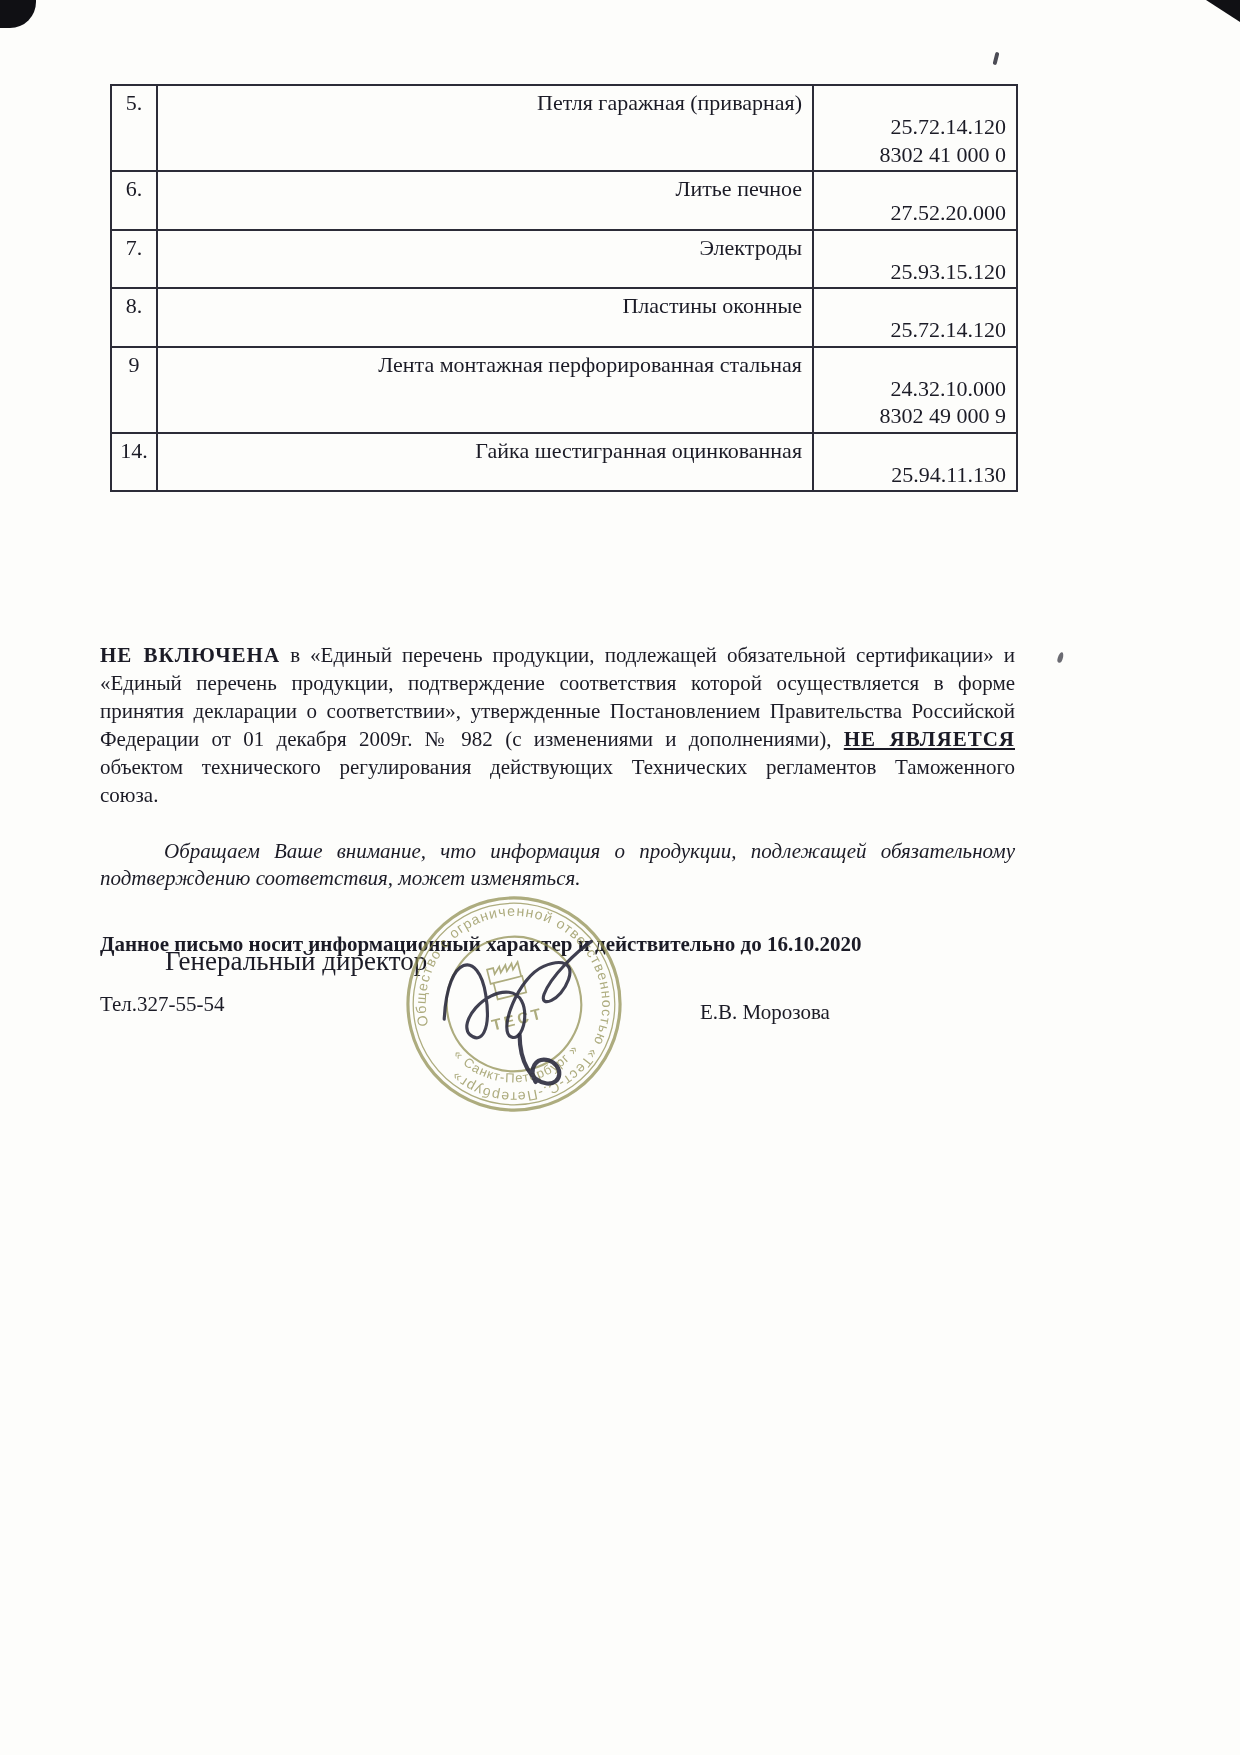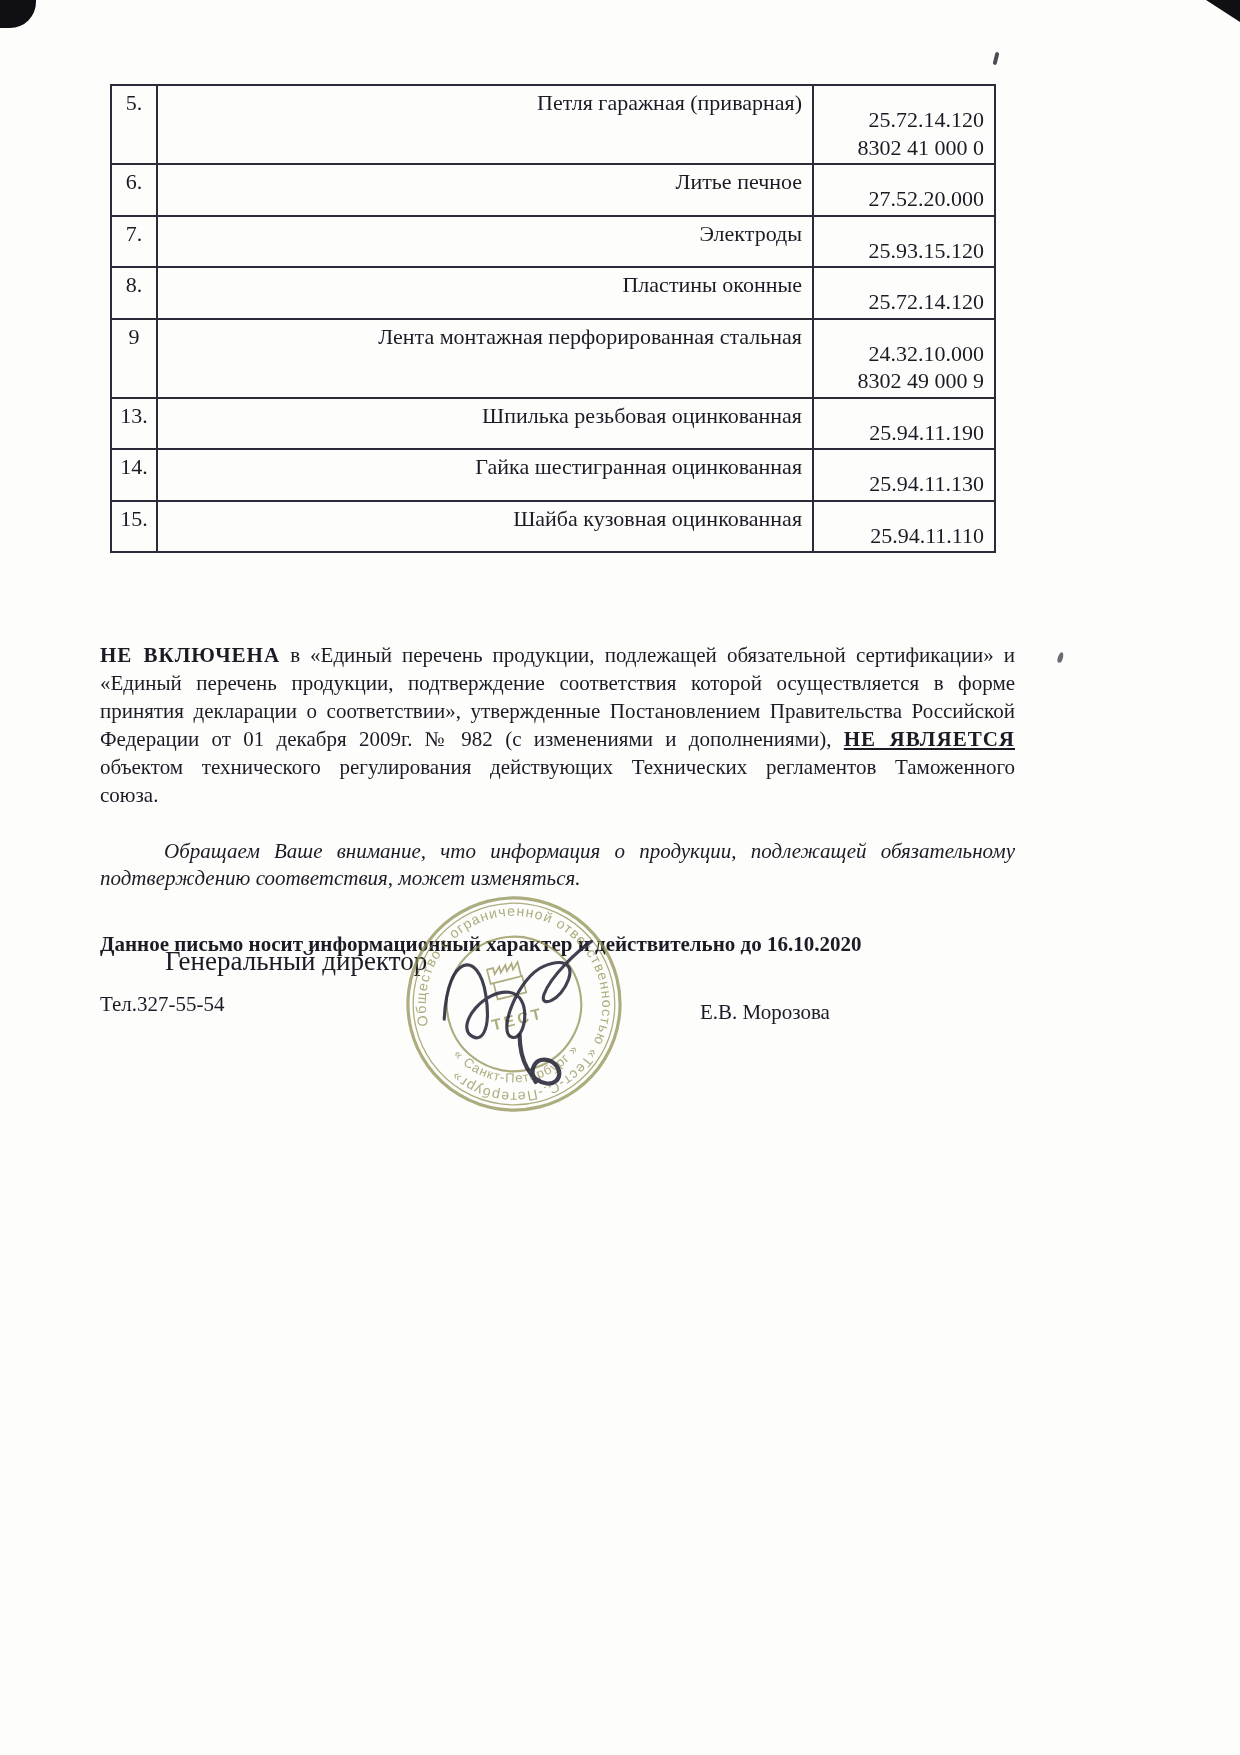--- a/index.html
+++ b/index.html
@@ -42,21 +42,21 @@
   }
   .doc-table td {
     border: 2px solid #2c2c38;
     padding: 3px 10px 4px 10px;
     vertical-align: top;
     line-height: 1.25;
     text-align: right;
   }
   .doc-table td.num { width: 46px; text-align: center; padding-left: 2px; padding-right: 2px; }
   .doc-table td.name { width: 656px; }
-  .doc-table td.code { width: 182px; padding-top: 20px; padding-bottom: 2px; }
+  .doc-table td.code { width: 204px; padding-top: 27px; padding-bottom: 2px; }
   .code-line { white-space: nowrap; }
   .code-line:empty { display: none; }
 
   
   .content {
     position: absolute; left: 100px; top: 642px; width: 915px;
     font-size: 21px; line-height: 1.33;
   }
   .content p { margin: 0; text-align: justify; }
   .p1 { word-spacing: 3px; }
@@ -123,40 +123,24 @@
       </tr>
       <tr>
         <td class="num">9</td>
         <td class="name">Лента монтажная перфорированная стальная</td>
         <td class="code">
           <div class="code-line">24.32.10.000</div>
           <div class="code-line">8302 49 000 9</div>
         </td>
       </tr>
       <tr>
-        <td class="num">13.</td>
-        <td class="name">Шпилька резьбовая оцинкованная</td>
-        <td class="code">
-          <div class="code-line">25.94.11.190</div>
-
-        </td>
-      </tr>
-      <tr>
         <td class="num">14.</td>
         <td class="name">Гайка шестигранная оцинкованная</td>
         <td class="code">
           <div class="code-line">25.94.11.130</div>
-
-        </td>
-      </tr>
-      <tr>
-        <td class="num">15.</td>
-        <td class="name">Шайба кузовная оцинкованная</td>
-        <td class="code">
-          <div class="code-line">25.94.11.110</div>
 
         </td>
       </tr>
     </tbody>
   </table>
 
   <div class="content">
     <p class="p1">
       <span class="seg-bold">НЕ ВКЛЮЧЕНА</span><span> в «Единый перечень продукции, подлежащей обязательной сертификации» и «Единый перечень продукции, подтверждение соответствия которой осуществляется в форме принятия декларации о соответствии», утвержденные Постановлением Правительства Российской Федерации от 01 декабря 2009г. № 982 (с изменениями и дополнениями), </span><span class="seg-bold-underline">НЕ ЯВЛЯЕТСЯ</span><span> объектом технического регулирования действующих Технических регламентов Таможенного союза.</span>
     </p>

